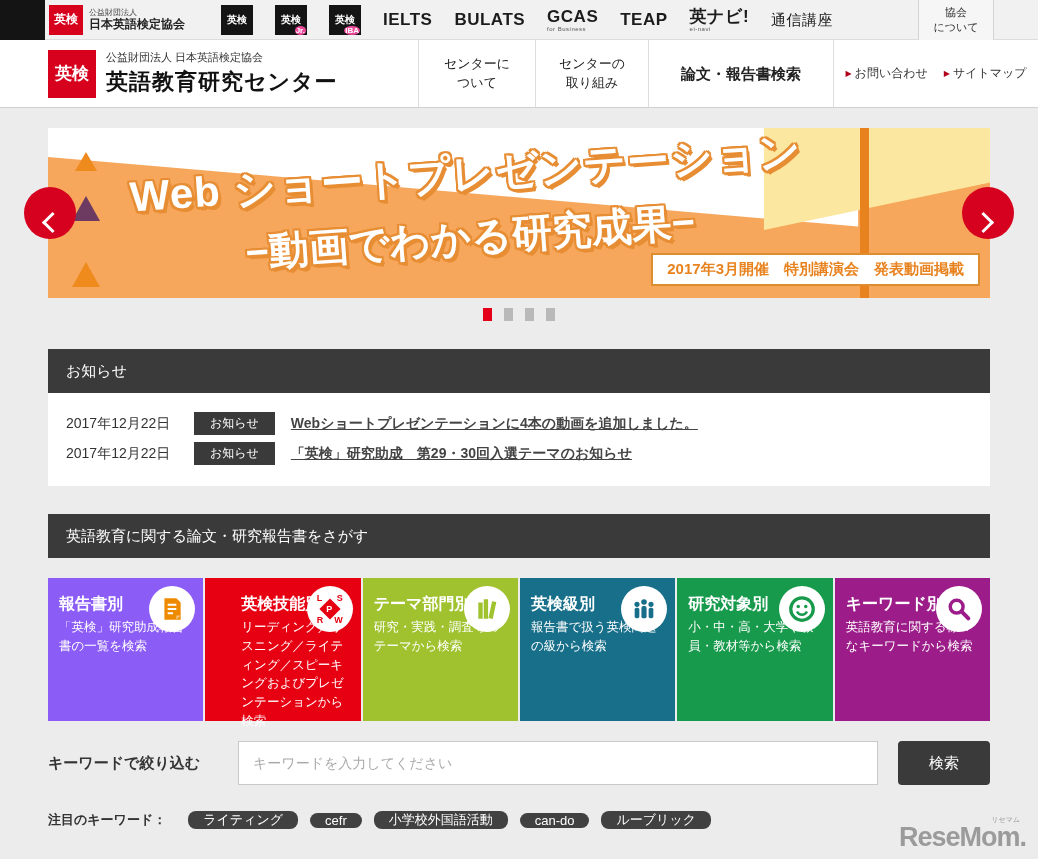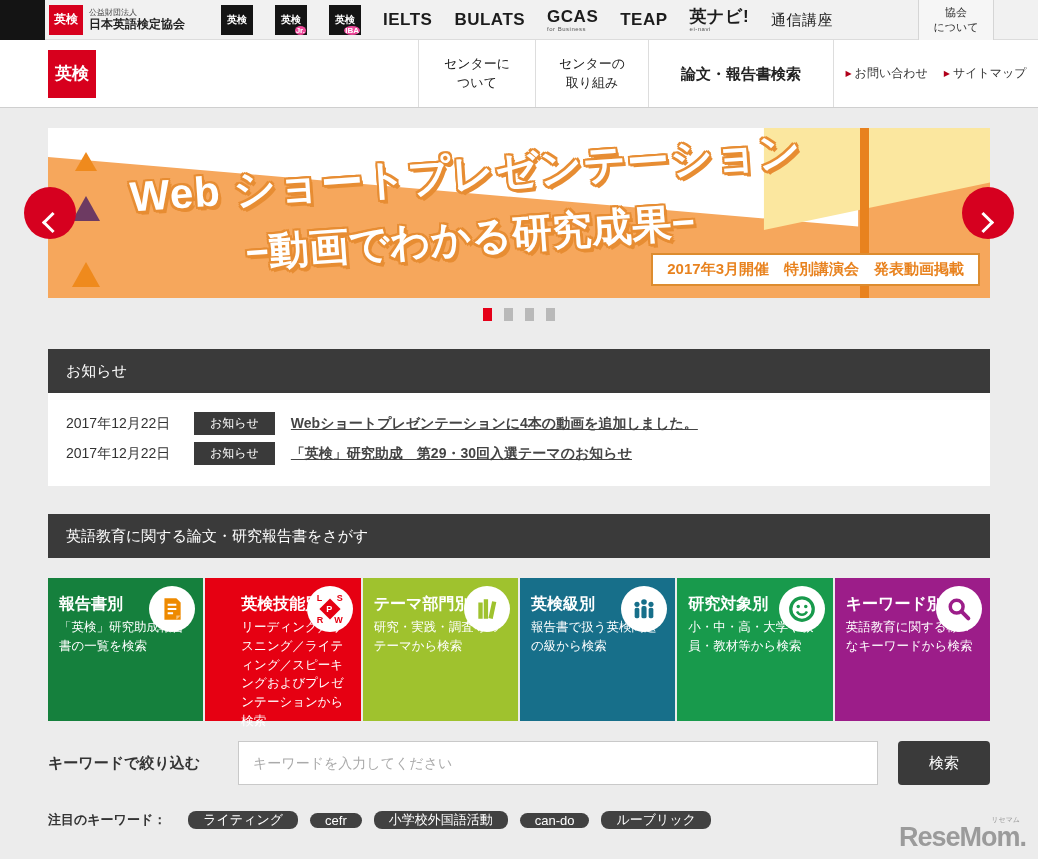--- a/index.html
+++ b/index.html
@@ -163,20 +163,24 @@
   </div>
   <div class="tb-about">
     <span>協会</span>
     <span>について</span>
   </div>
 </div>
 
 <div class="header">
   <div class="hd-brand">
     <div class="hd-logo">英検</div>
+    <div>
+      <div class="hd-org">公益財団法人 日本英語検定協会</div>
+      <div class="hd-title">英語教育研究センター</div>
+    </div>
   </div>
   <div class="hd-nav">
     <div class="nav-cell c1">
       <span>センターに</span>
       <span>ついて</span>
     </div>
     <div class="nav-cell c2">
       <span>センターの</span>
       <span>取り組み</span>
     </div>
@@ -229,21 +233,21 @@
     <span class="news-date">2017年12月22日</span>
     <span class="news-tag">お知らせ</span>
     <span class="news-link">「英検」研究助成　第29・30回入選テーマのお知らせ</span>
   </div>
 </div>
 
 <div class="secbar">英語教育に関する論文・研究報告書をさがす</div>
 
 <div class="boxes">
 
-  <div class="box" style="background: #15803d;">
+  <div class="box" style="background: #8b5cf6;">
     <div class="box-title">報告書別</div>
     <div class="circ">
       <svg width="26" height="26" viewBox="0 0 24 24">
           <path d="M5 2h11l4 4v16H5z" fill="#ee8a00"></path>
           <path d="M8 8h8M8 12h8M8 16h5" stroke="#fff" stroke-width="1.8"></path>
           <path d="M16 22l4-4h-4z" fill="#f7c27e"></path>
         </svg>
     </div>
     <div class="box-desc">「英検」研究助成報告書の一覧を検索</div>
   </div>

